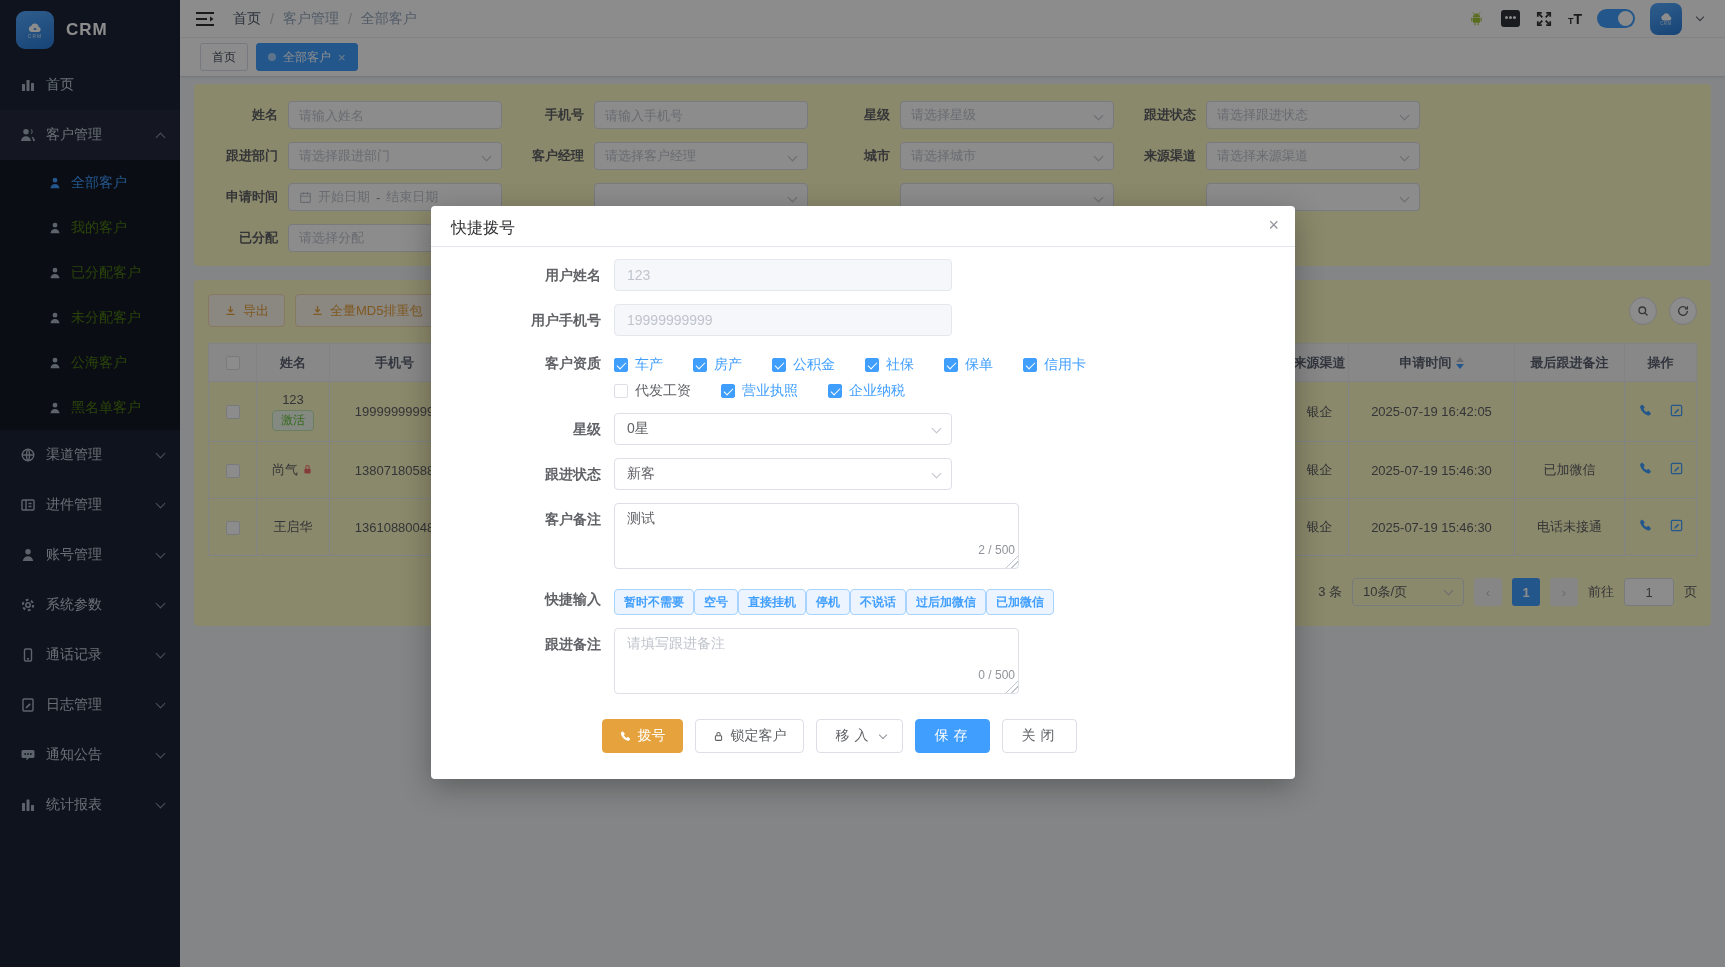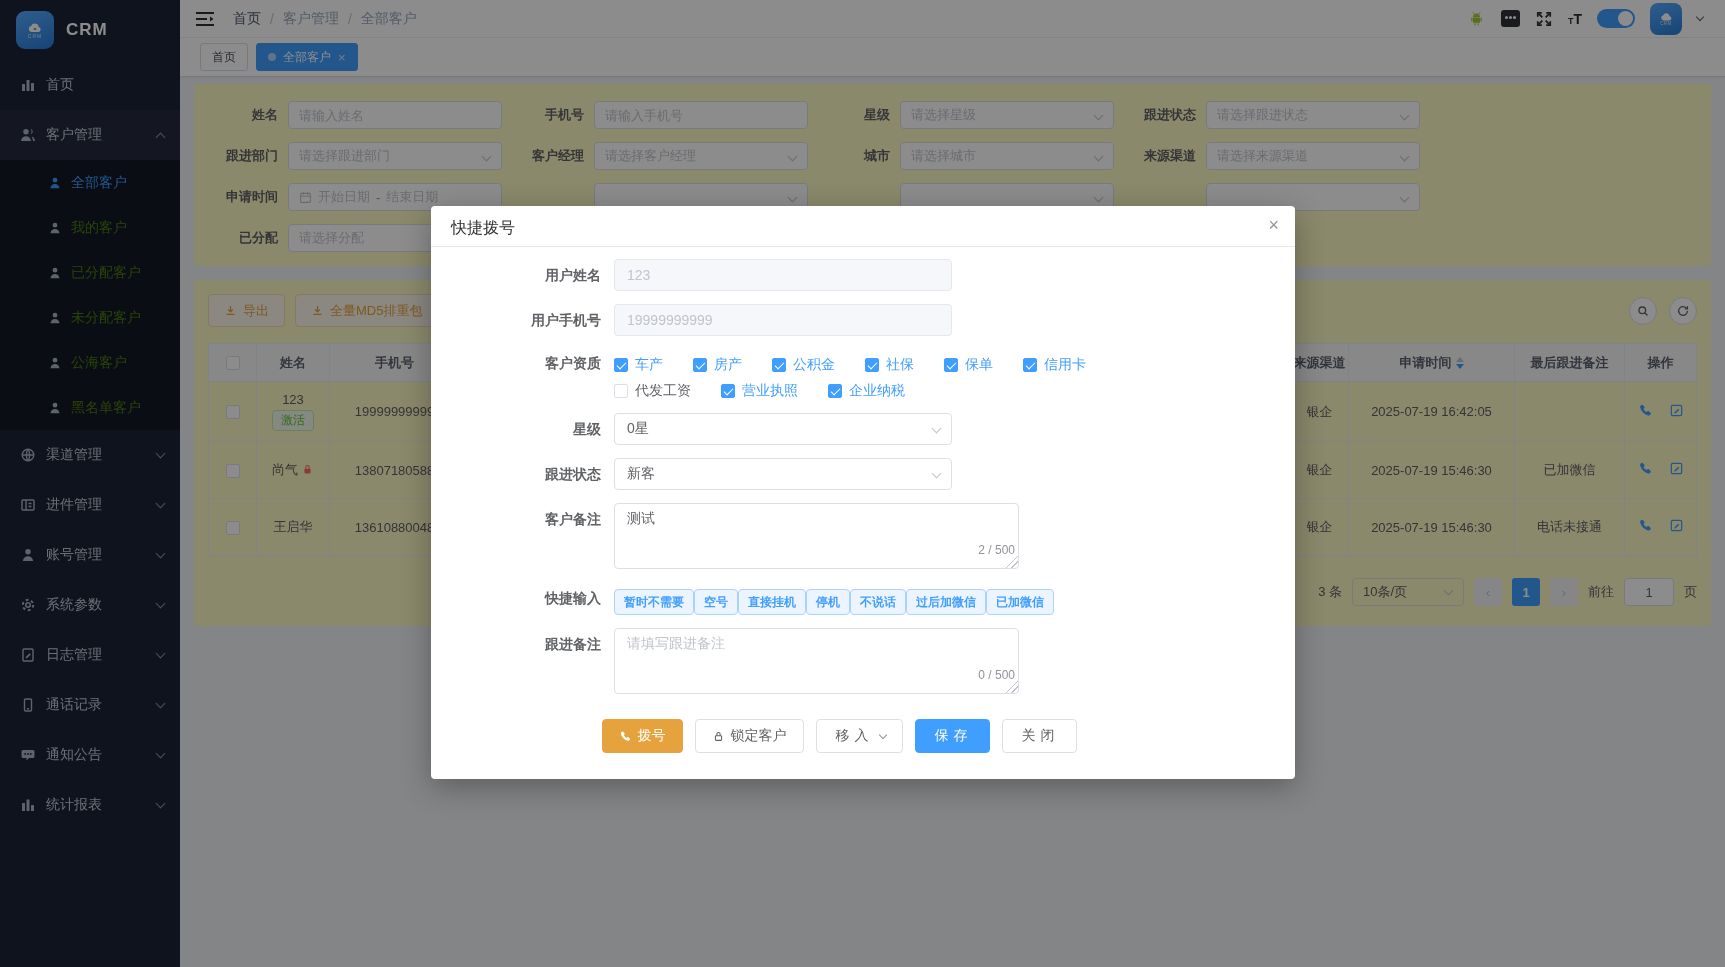--- a/index.html
+++ b/index.html
@@ -139,21 +139,21 @@
     border-right:1.6px solid #fff; border-bottom:1.6px solid #fff; transform:rotate(45deg); }
   .ckb .txt { color:#606266; }
   .ckb .box.checked + .txt { color:#409eff; }
   .ta-wrap { position:relative; width:405px; }
   .m-ta { width:405px; height:66px; border:1px solid #dcdfe6; border-radius:4px; padding:6px 12px; font-size:14px;
     color:#606266; resize:none; outline:none; font-family:"Liberation Sans","DejaVu Sans",sans-serif;
     background:linear-gradient(135deg, transparent calc(100% - 9px), #c0c4cc calc(100% - 9px), #c0c4cc calc(100% - 8px),
       transparent calc(100% - 8px), transparent calc(100% - 5px), #c0c4cc calc(100% - 5px), #c0c4cc calc(100% - 4px), transparent calc(100% - 4px)); }
   .m-ta::placeholder { color:#c0c4cc; }
   .ta-count { position:absolute; right:4px; bottom:16px; font-size:12px; color:#909399; background:transparent; }
-  .quick-row { margin-top:10px;font-family:Liberation Serif, serif; }
+  .quick-row { margin-top:10px; }
   .quick-btns { display:flex; padding-top:3px; }
   .qbtn { height:26px; padding:0 9px; display:inline-flex; align-items:center; font-size:12px; font-weight:600;
     color:#409eff; background:#ecf5ff; border:1px solid #a8d3ff; border-radius:4px; cursor:pointer; white-space:nowrap; }
   .mo-foot { display:flex; justify-content:center; align-items:center; gap:12px; padding:4px 48px 26px 0; }
   .fbtn { height:34px; padding:0 16px; border-radius:4px; border:1px solid #dcdfe6; background:#fff; color:#606266;
     font-size:14px; display:inline-flex; align-items:center; gap:6px; cursor:pointer; white-space:nowrap; }
   .fbtn svg { width:13px; height:13px; }
   .fbtn.orange { background:#e6a23c; border-color:#e6a23c; color:#fff; }
   .fbtn.blue { background:#409eff; border-color:#409eff; color:#fff; letter-spacing:5px; padding-left:19px; }
   .fbtn.sp { letter-spacing:5px; padding-left:19px; }
@@ -281,35 +281,35 @@
               <circle cx="8" cy="8" r="2.2" stroke-width="1.5"></circle>
               <circle cx="8" cy="8" r="5.2" stroke-width="2" stroke-dasharray="2.7 2.7"></circle>
             </svg>
           </span>
         <span>系统参数</span>
         <span class="chev"></span>
       </div>
       <div class="m-item">
         <span class="ic">
             <svg viewBox="0 0 16 16" fill="none" stroke="currentColor" stroke-width="1.4">
+              <rect x="4.5" y="2" width="7" height="12" rx="1.2"></rect>
+              <path d="M7 11.8h2"></path>
+            </svg>
+          </span>
+        <span>通话记录</span>
+        <span class="chev"></span>
+      </div>
+      <div class="m-item">
+        <span class="ic">
+            <svg viewBox="0 0 16 16" fill="none" stroke="currentColor" stroke-width="1.4">
               <rect x="3" y="2" width="10" height="12" rx="1"></rect>
               <path d="M6 9.8l3.6-3.6 1.2 1.2L7.2 11l-1.6.4z" fill="currentColor" stroke="none"></path>
             </svg>
           </span>
         <span>日志管理</span>
-        <span class="chev"></span>
-      </div>
-      <div class="m-item">
-        <span class="ic">
-            <svg viewBox="0 0 16 16" fill="none" stroke="currentColor" stroke-width="1.4">
-              <rect x="4.5" y="2" width="7" height="12" rx="1.2"></rect>
-              <path d="M7 11.8h2"></path>
-            </svg>
-          </span>
-        <span>通话记录</span>
         <span class="chev"></span>
       </div>
       <div class="m-item">
         <span class="ic">
             <svg viewBox="0 0 16 16" fill="currentColor">
               <path d="M3 3h10a1.5 1.5 0 0 1 1.5 1.5v5A1.5 1.5 0 0 1 13 11H9l-2.5 2.5V11H3A1.5 1.5 0 0 1 1.5 9.5v-5A1.5 1.5 0 0 1 3 3z"></path>
               <circle cx="5.2" cy="7" r="0.9" fill="#1d2335"></circle>
               <circle cx="8" cy="7" r="0.9" fill="#1d2335"></circle>
               <circle cx="10.8" cy="7" r="0.9" fill="#1d2335"></circle>
             </svg>

